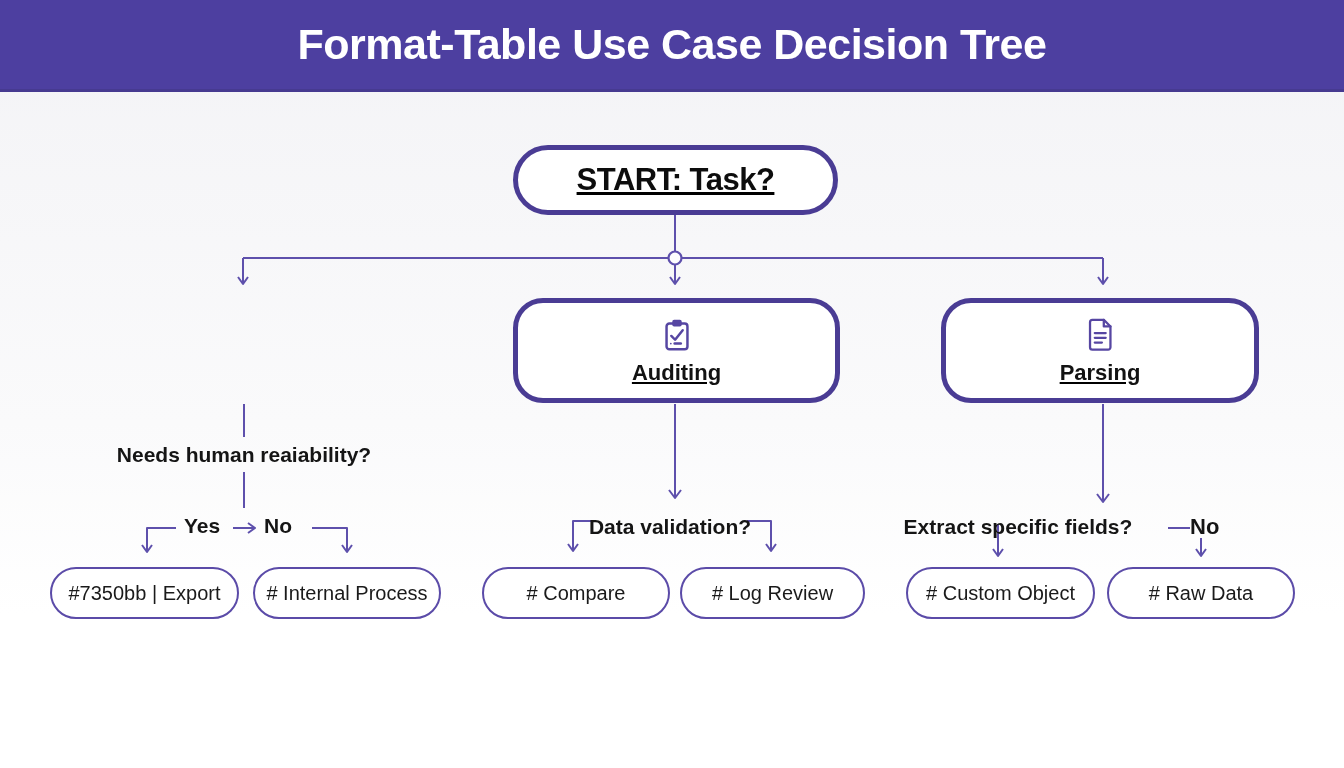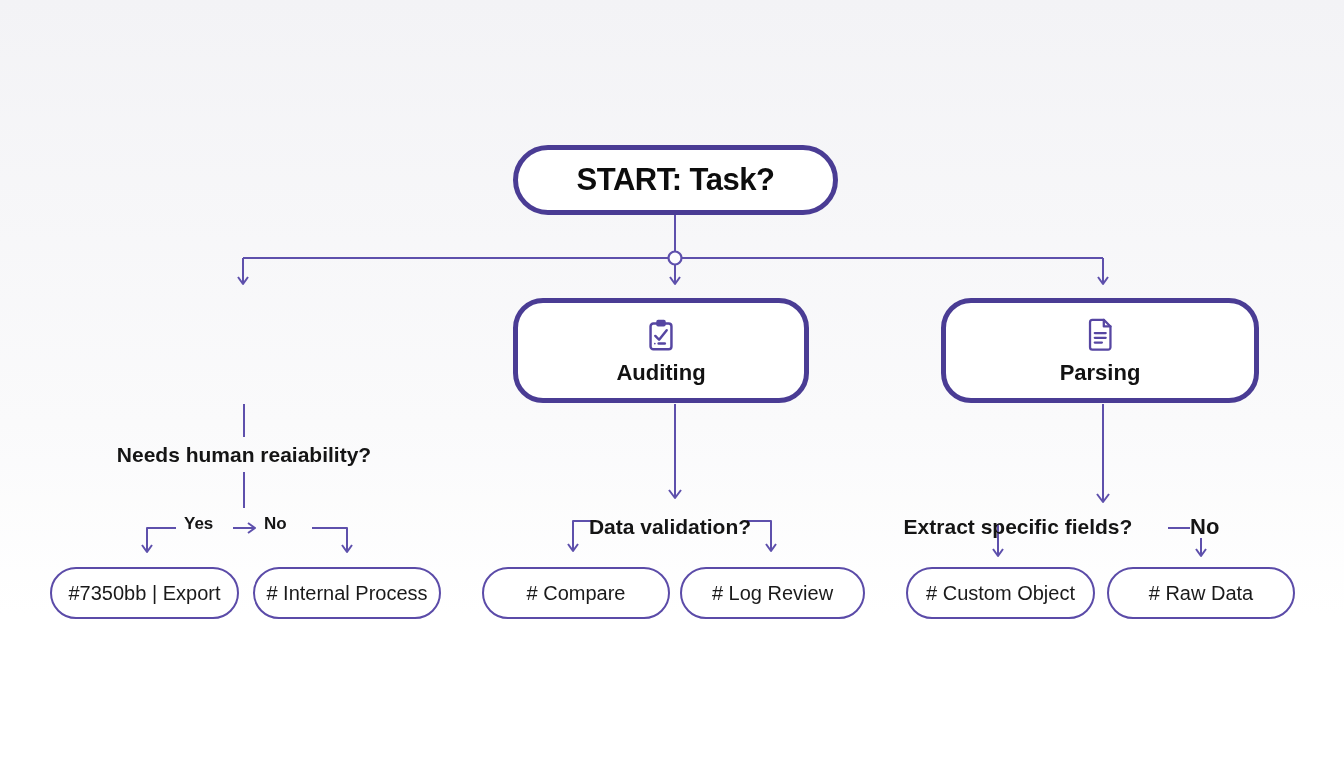--- a/index.html
+++ b/index.html
@@ -58,20 +58,21 @@
   
   .node {
     position: absolute;
     background: #ffffff;
     border: 5px solid #4a3c94;
     z-index: 2;
     display: flex;
     flex-direction: column;
     align-items: center;
     justify-content: center;
+    text-decoration: underline;
   }
   .start-node {
     left: 513px; top: 145px;
     width: 325px; height: 70px;
     border-radius: 35px;
     flex-direction: row;
   }
   .start-node .label {
     font-size: 31px;
     font-weight: bold;
@@ -84,41 +85,41 @@
     border-radius: 30px;
     gap: 6px;
   }
   .category-node .icon { line-height: 0; }
   .category-node .label {
     font-size: 22px;
     font-weight: bold;
     color: #121212;
   }
   .cat-reporting { left: 80px;  width: 328px; }
-  .cat-auditing  { left: 513px; width: 296px; }
+  .cat-auditing  { left: 513px; width: 327px; }
   .cat-parsing   { left: 941px; width: 318px; }
 
   
   .question {
     position: absolute;
     z-index: 2;
     font-size: 21px;
     font-weight: bold;
     color: #151515;
     text-align: center;
     white-space: nowrap;
   }
   .q-reporting { left: 94px;  top: 443px; width: 300px; }
   .q-auditing  { left: 520px; top: 515px; width: 300px; }
   .q-parsing   { left: 868px; top: 515px; width: 300px; }
 
   .answer {
     position: absolute;
     z-index: 2;
-    font-size: 17px;
+    font-size: 21px;
     font-weight: bold;
     color: #151515;
     white-space: nowrap;
   }
   .ans-yes { left: 184px;  top: 514px; }
   .ans-no  { left: 264px;  top: 514px; }
   .ans-no-parsing { left: 1190px; top: 514px; font-size: 22px; }
 
   
   .leaf {
@@ -141,20 +142,23 @@
   .leaf-compare  { left: 482px;  width: 188px; }
   .leaf-log      { left: 680px;  width: 185px; }
   .leaf-custom   { left: 906px;  width: 189px; }
   .leaf-raw      { left: 1107px; width: 188px; }
 </style>
 </head>
 <body>
 
 <div class="canvas">
 
+  <div class="banner">
+    <h1>Format-Table Use Case Decision Tree</h1>
+  </div>
 
   <svg class="connectors" viewBox="0 0 1344 768">
 
     <path d="M675,210 V258"></path>
 
     <path d="M243,258 H1103"></path>
 
     <path d="M243,258 V284"></path>
     <path d="M238,277 L243,284 L248,277"></path>
     <path d="M675,265 V284"></path>

